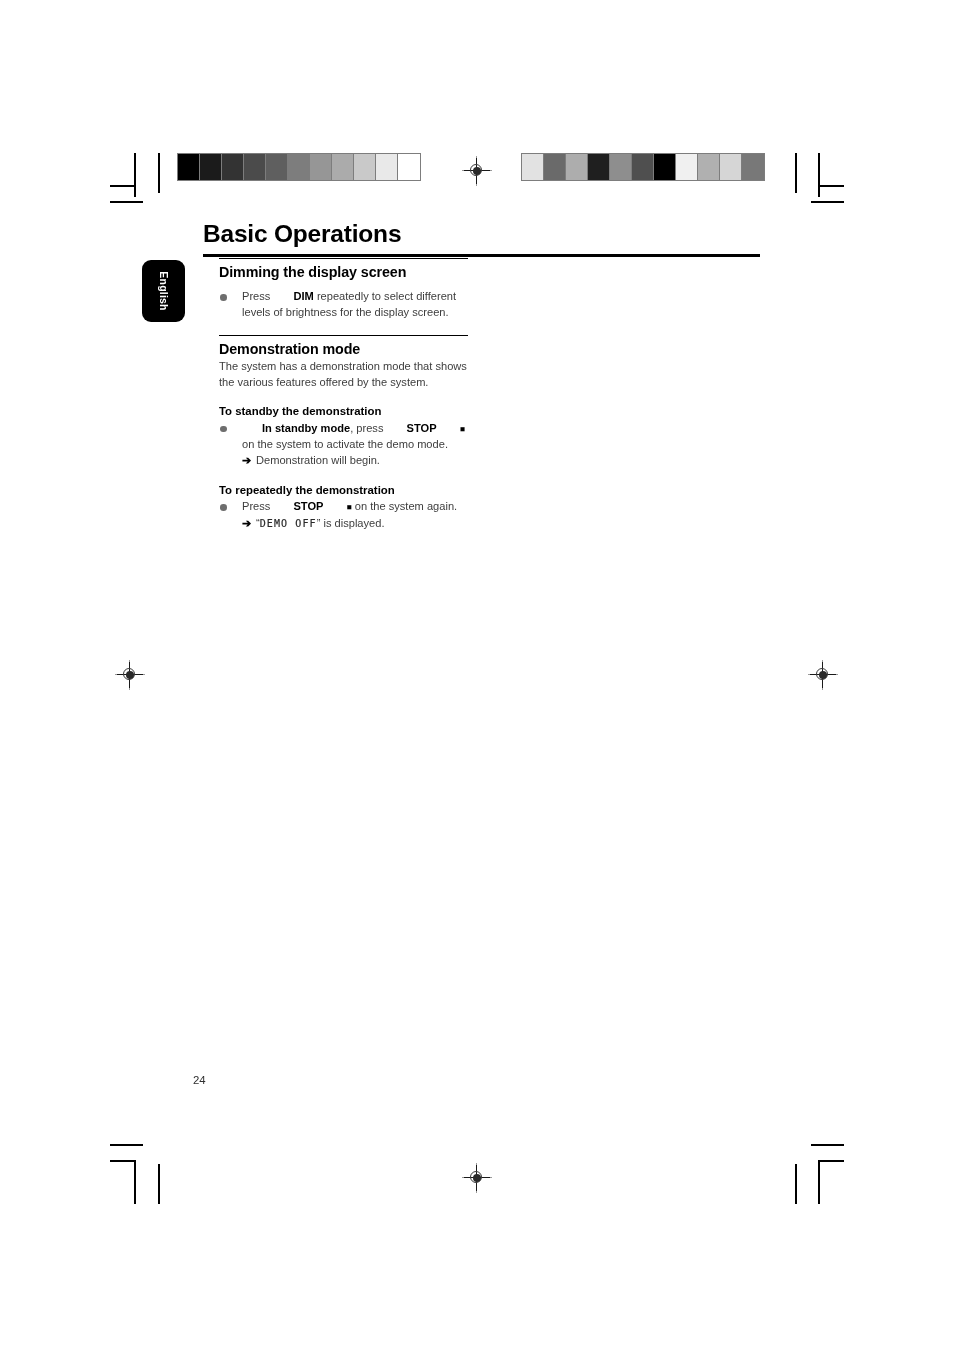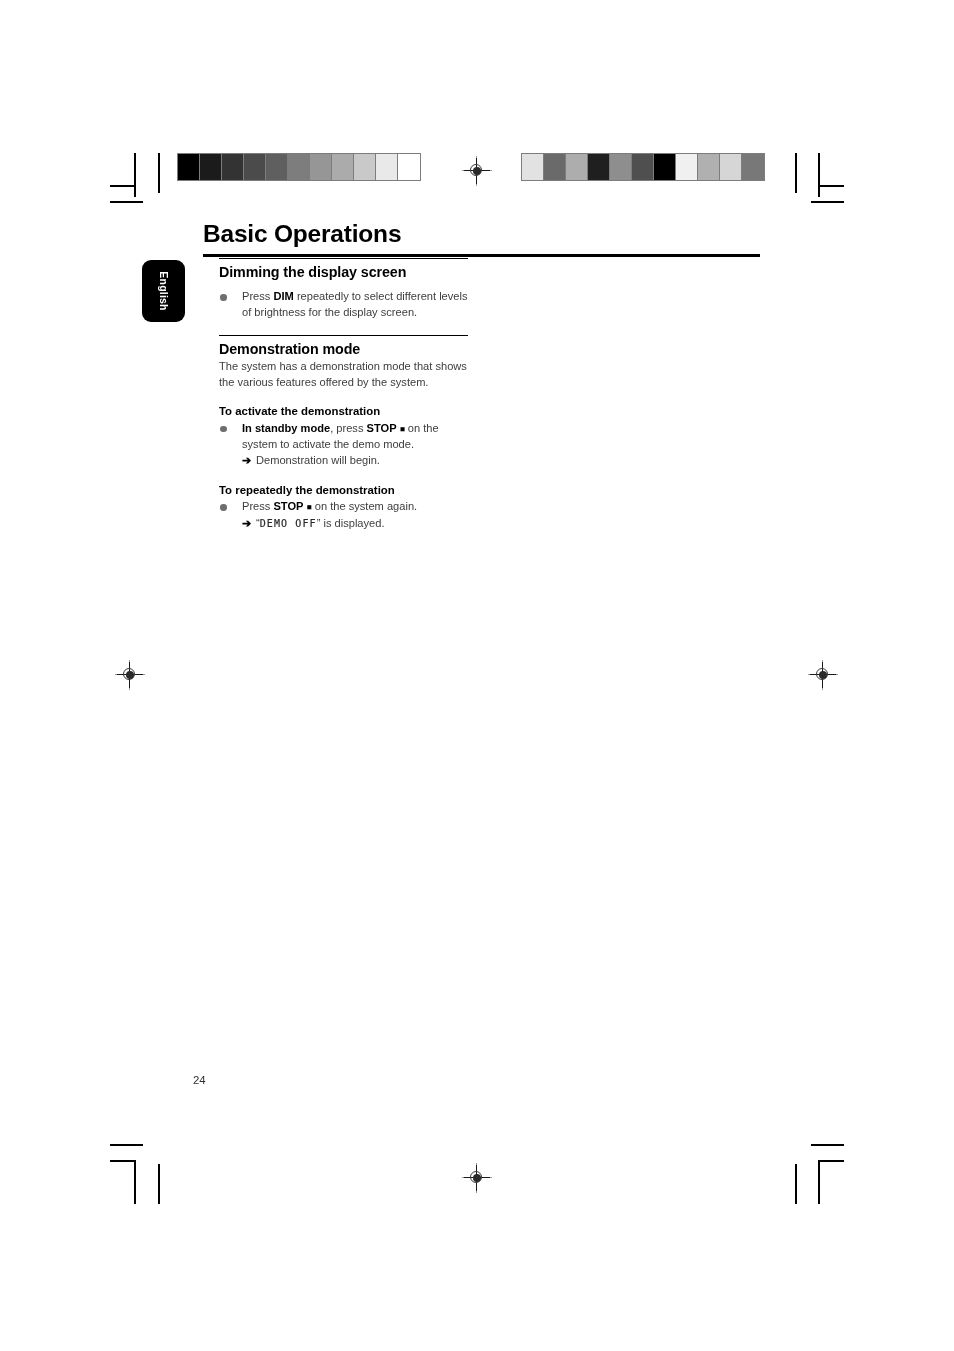--- a/index.html
+++ b/index.html
@@ -169,20 +169,21 @@
     margin: 0;
     font-size: 11.1px;
     line-height: 15.6px;
     color: #3d3d3d;
   }
   .bullet-row p b,
   p.body-text b,
   .sub-head {
     color: #000;
     font-weight: bold;
+    margin-left: 20px;
   }
 
   .sub-head {
     font-size: 11.4px;
     line-height: 15.6px;
     margin: 0;
     color: #000;
   }
 
   .arrow-row {
@@ -346,21 +347,21 @@
 
   <div class="spacer-14"></div>
 
   <div>
     <div class="sec-rule"></div>
     <h2 class="sec-head" style="margin-bottom:2px;">Demonstration mode</h2>
     <p class="body-text">The system has a demonstration mode that shows the various features offered by the system.</p>
 
     <div class="spacer-14"></div>
 
-    <p class="sub-head">To activate the demonstration</p>
+    <p class="sub-head">To standby the demonstration</p>
     <div class="bullet-row">
       <div class="bullet-dot"></div>
       <p><b>In standby mode</b><span>, press </span><b>STOP</b><span>&nbsp;</span><b style="font-size:8.5px;">■</b><span> on the system to activate the demo mode.</span></p>
       <div class="arrow-row">
         <span class="arw">➔</span>
         <p>Demonstration will begin.</p>
       </div>
     </div>
 
     <div class="spacer-14"></div>

